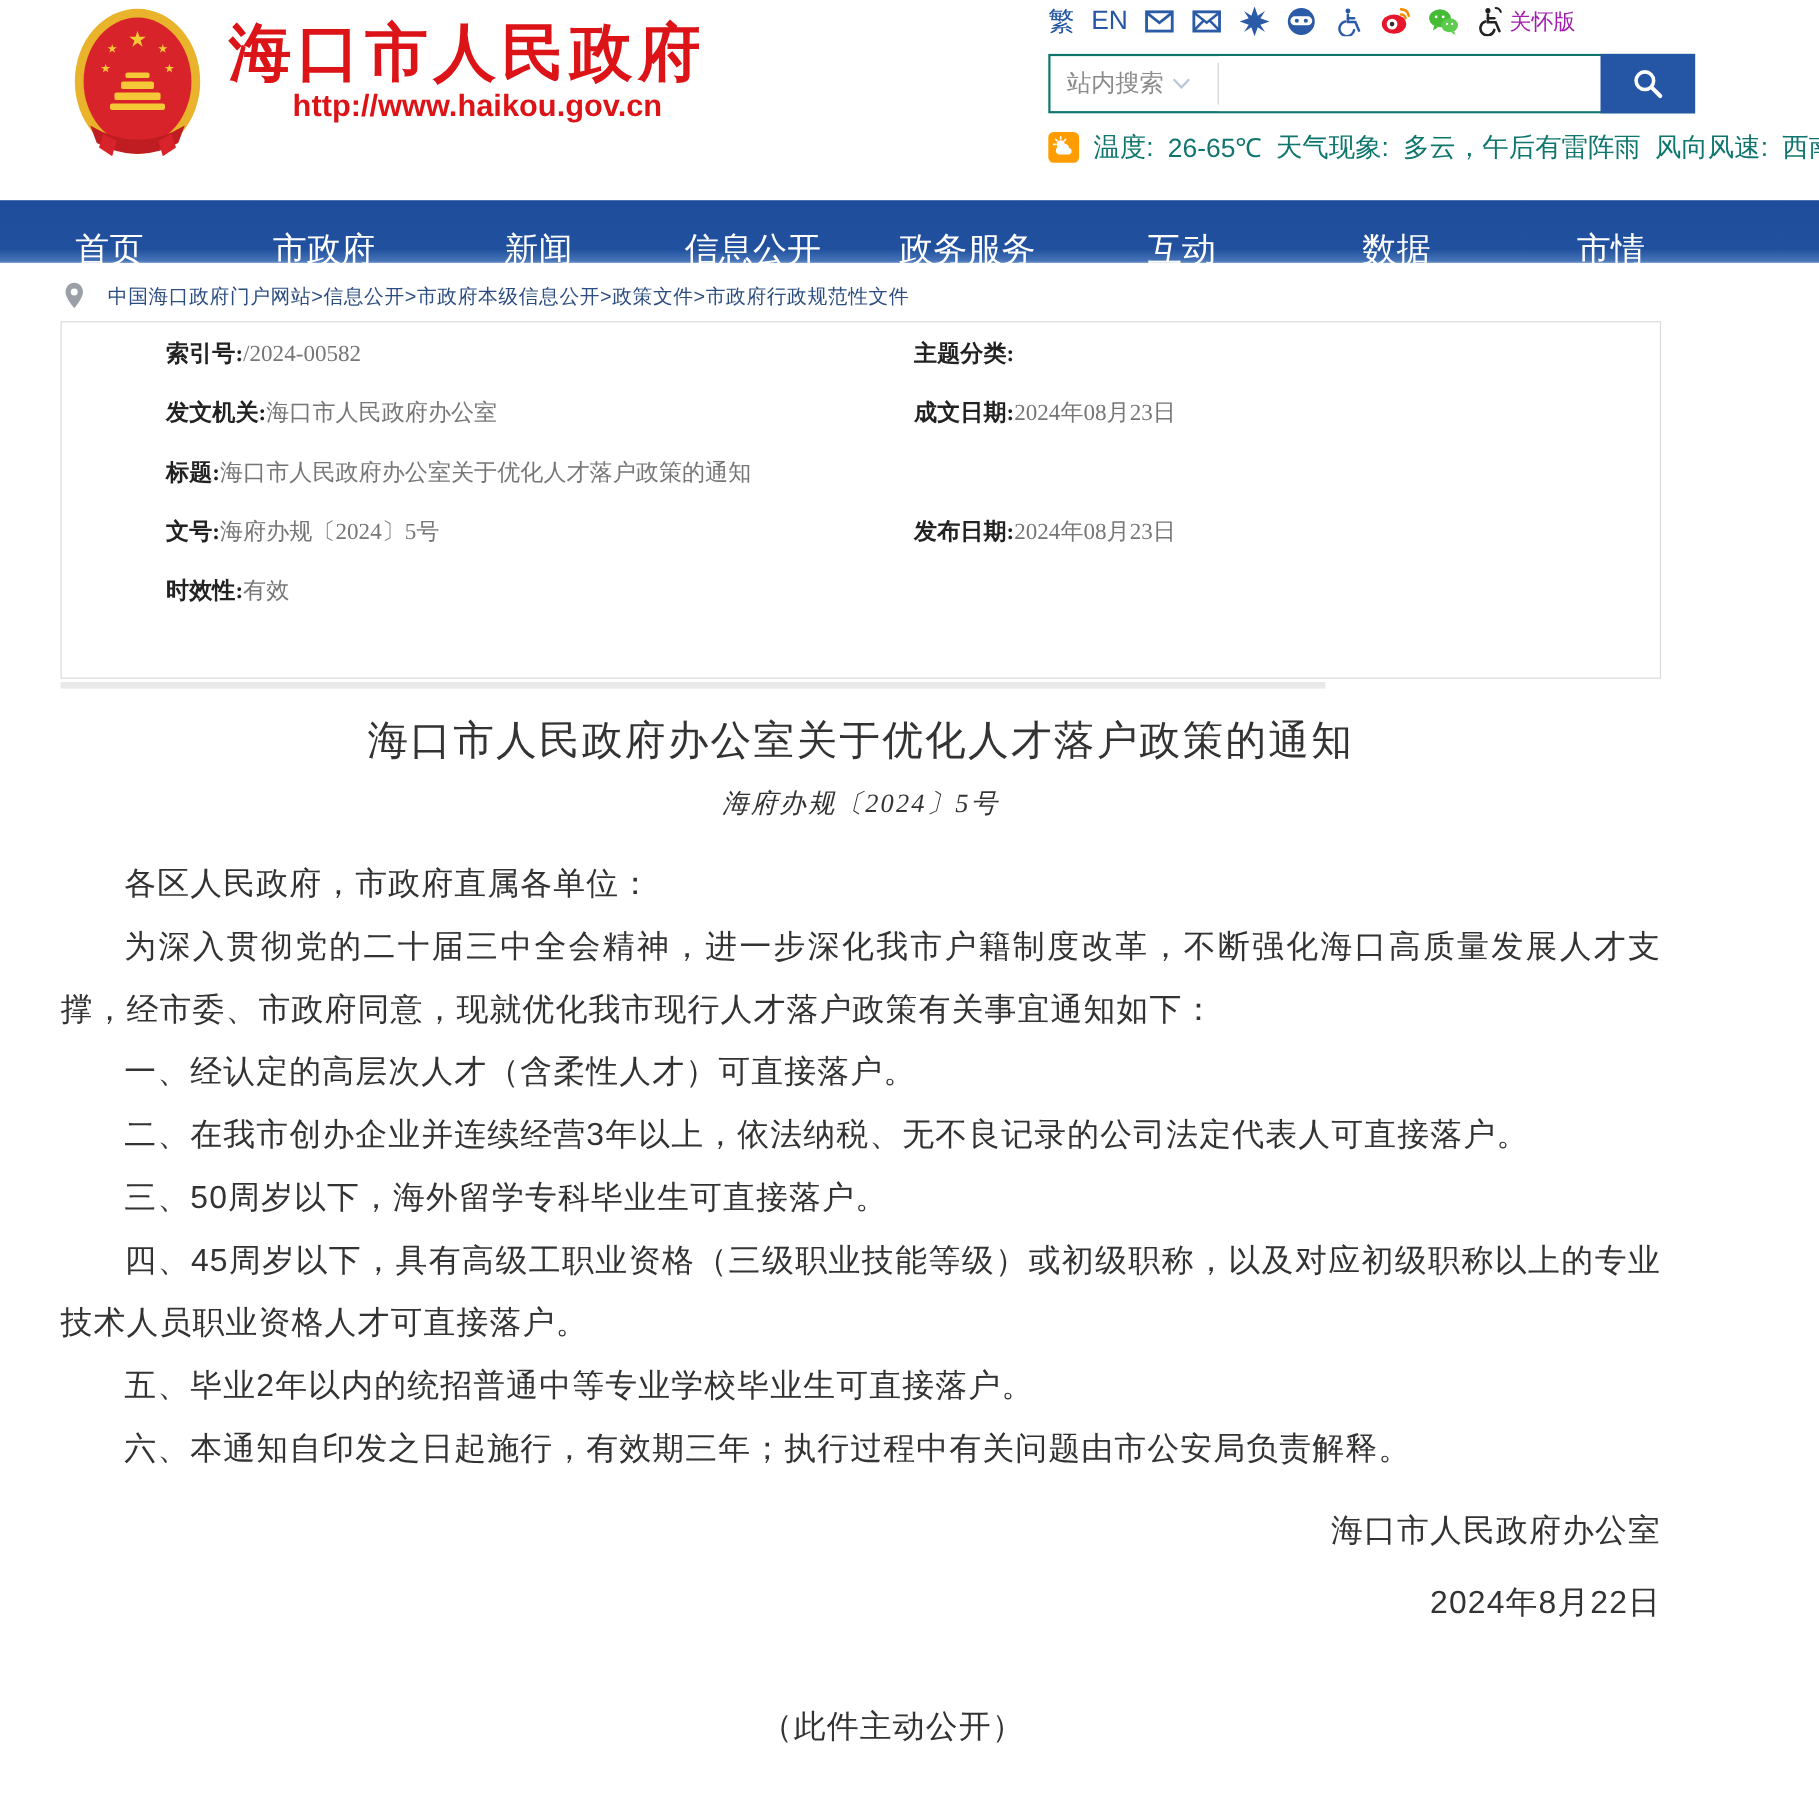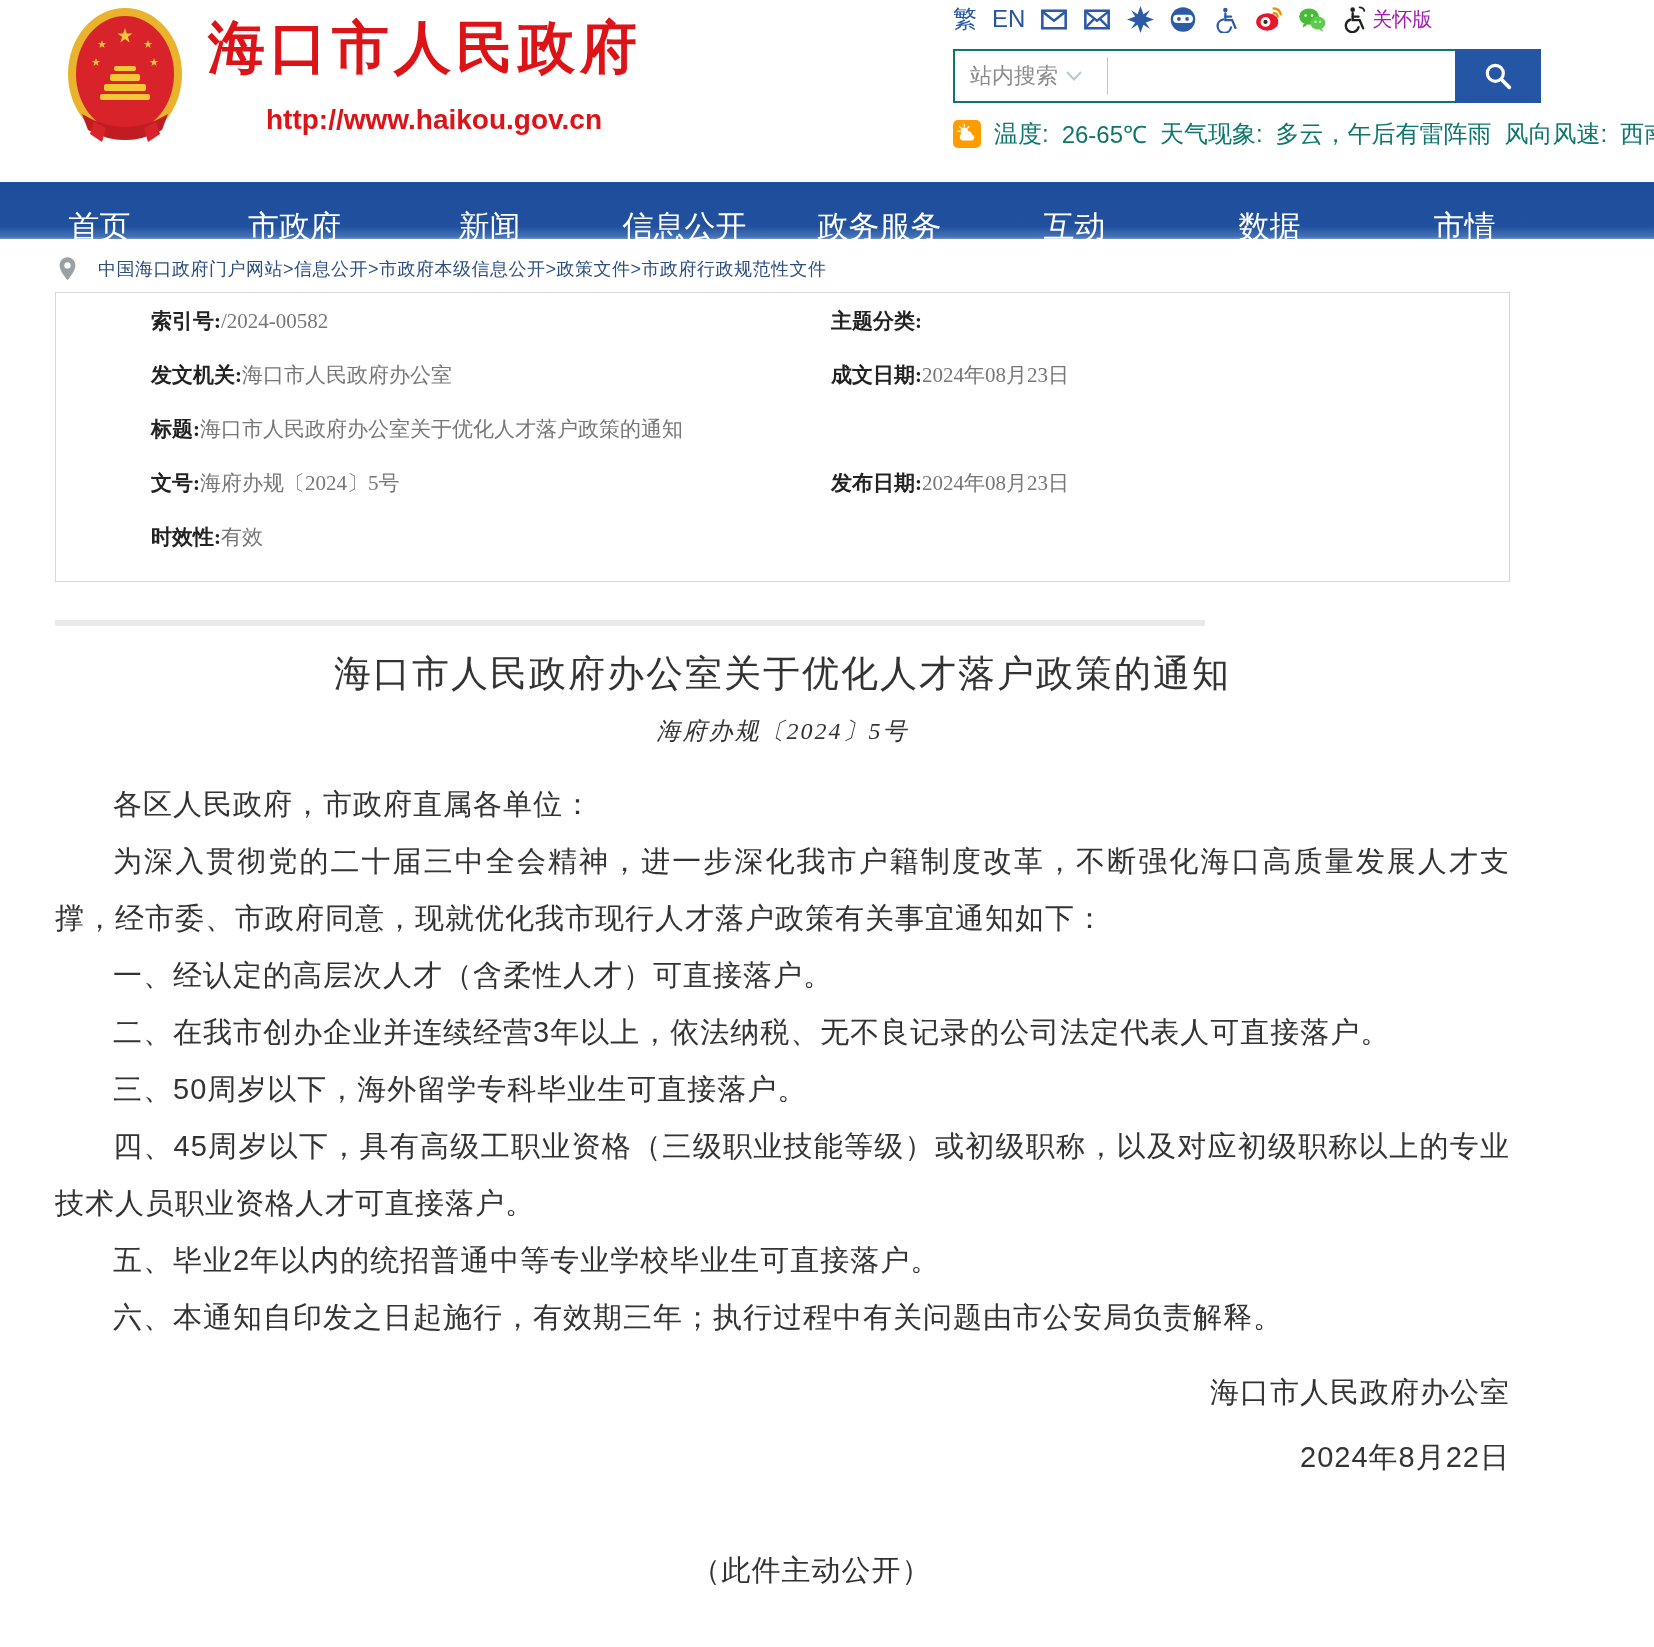--- a/index.html
+++ b/index.html
@@ -4,21 +4,21 @@
 <style>
   * { margin:0; padding:0; box-sizing:border-box; }
   html,body { background:#fff; }
   body { width:1654px; height:1647px; font-family:"Liberation Sans", sans-serif; overflow:hidden; }
   .page { position:relative; width:1654px; height:1647px; background:#fff; }
 
   
   .header { position:absolute; top:0; left:0; width:100%; height:210px; background:#fff;text-decoration:underline; }
   .emblem { position:absolute; left:64px; top:6px; width:122px; height:142px; }
   .site-name { position:absolute; left:208px; top:10px; font-size:57px; font-weight:700; color:#dc1317; letter-spacing:5px; white-space:nowrap; }
-  .site-url { position:absolute; left:266px; top:104px; font-size:28px; font-weight:700; color:#dc1317; }
+  .site-url { position:absolute; left:266px; top:80px; font-size:28px; font-weight:700; color:#dc1317; }
 
   .quick-links { position:absolute; left:953px; top:2px; height:34px; display:flex; align-items:center; gap:15px; }
   .quick-links .lang { font-size:24px; color:#2456a5; text-decoration:none; cursor:pointer; }
   .qicon { width:28px; height:28px; display:inline-flex; align-items:center; justify-content:center; cursor:pointer; }
   .care { display:flex; align-items:center; gap:3px; cursor:pointer; }
   .care-text { font-size:20px; color:#a21caf; }
 
   .search-bar { position:absolute; left:953px; top:49px; width:588px; height:54px; border:2px solid #0f766e; background:#fff; display:flex; align-items:center; }
   .search-cat { width:152px; height:100%; display:flex; align-items:center; padding-left:15px; gap:8px; font-size:22px; color:#8b8b8b; cursor:pointer; }
   .search-sep { width:1px; height:38px; background:#c4c4c4; }
@@ -33,21 +33,21 @@
   .nav { position:absolute; top:182px; left:0; width:1654px; height:57px;
          background:linear-gradient(180deg,#1e4e9b 0%,#21519e 78%,#4572b6 96%,#6d94c9 100%); }
   .nav-inner { position:absolute; left:2px; top:16px; width:1560px; height:57px; display:grid; grid-template-columns:repeat(8,195px); }
   .nav-item { display:flex; align-items:center; justify-content:center; color:#fff; font-size:31px; cursor:pointer; white-space:nowrap; }
 
   
   .breadcrumb { position:absolute; left:58px; top:252px; height:34px; display:flex; align-items:center; gap:21px; }
   .breadcrumb-path { font-size:18px; color:#2c4d80; letter-spacing:0.5px; cursor:pointer; }
 
   
-  .meta-box { position:absolute; left:55px; top:292px; width:1455px; height:290px; border:1px solid #d8d8d8; background:#fff;
+  .meta-box { position:absolute; left:55px; top:292px; width:1455px; height:325px; border:1px solid #d8d8d8; background:#fff;
               font-family:"Liberation Serif", serif; display:flex; padding-top:1px; }
   .meta-col-left { width:775px; padding-left:95px; }
   .meta-col-right { flex:1; }
   .meta-row { height:54px; display:flex; align-items:center; font-size:21px; white-space:nowrap; }
   .meta-label { font-weight:700; color:#222; }
   .meta-value { color:#767676; }
 
   .divider { position:absolute; left:55px; top:620px; width:1150px; height:6px; background:#e9e9e9; }
 
   

